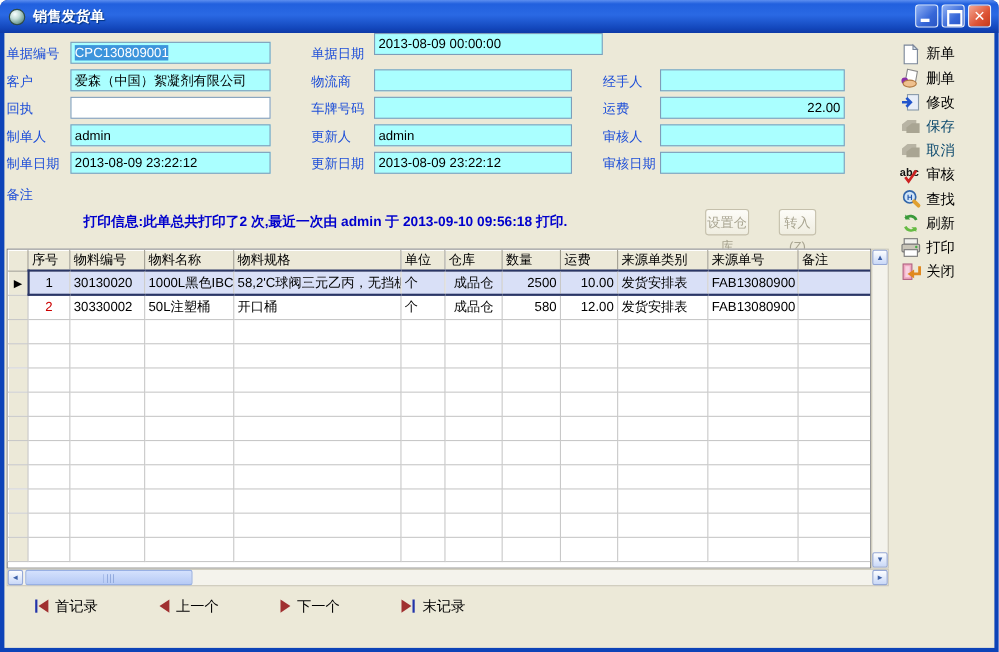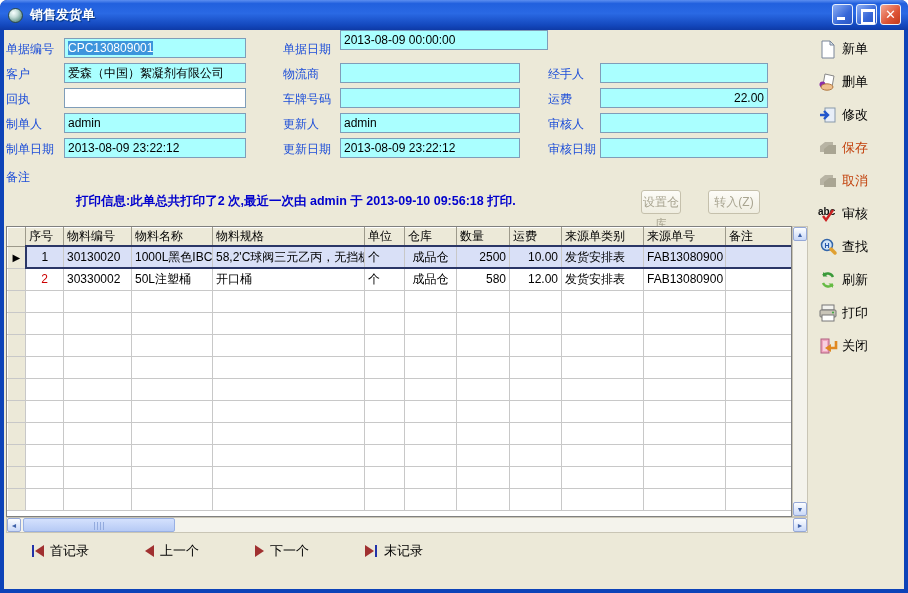--- a/index.html
+++ b/index.html
@@ -62,23 +62,23 @@
   .sbtn { position:absolute; width:14px; height:14px; border:1px solid #95A8D7; border-radius:2px;
     background:linear-gradient(180deg,#FDFEFF,#C9D8F8); color:#3F62A9; font-size:7px; text-align:center; line-height:13px; cursor:pointer; }
   .vscroll .up { left:0; top:0; } .vscroll .down { left:0; bottom:0; }
   .hscroll .left { left:0; top:0; } .hscroll .right { right:0; top:0; }
   .hthumb { position:absolute; left:16px; top:0; width:152px; height:14px; cursor:pointer;
     background:linear-gradient(180deg,#D4E1FD,#B6CAF5); border:1px solid #98B0E4; border-radius:2px; }
   .hthumb::after { content:""; position:absolute; left:50%; top:3px; width:10px; height:8px; transform:translateX(-50%);
     background:repeating-linear-gradient(90deg,#93ABDE 0 1px,transparent 1px 3px); }
 
   
-  .toolbar { position:absolute; left:814px; top:8px; width:86px; display:flex; flex-direction:column; gap:11px; }
+  .toolbar { position:absolute; left:814px; top:8px; width:86px; display:flex; flex-direction:column; }
   .tbtn { display:flex; align-items:center; gap:4px; height:22px; font-size:13px; color:#000; cursor:pointer; }
-  .tbtn.disabled { color:#c2410c; cursor:default; }
+  .tbtn.disabled { color:#0c4a6e; cursor:default; }
   .tbtn svg { flex:0 0 auto; }
 
   
   .nav { position:absolute; left:27px; top:512px; display:flex; gap:56px; }
   .navitem { display:flex; align-items:center; gap:6px; font-size:13px; cursor:pointer; }
   .navicon { display:inline-flex; align-items:center; }
   .vbar { display:inline-block; width:2px; height:12px; background:#2233AA; margin:0 1px; }
   .tri-l { display:inline-block; width:0; height:0; border-top:6px solid transparent; border-bottom:6px solid transparent; border-right:9px solid #A03030; }
   .tri-r { display:inline-block; width:0; height:0; border-top:6px solid transparent; border-bottom:6px solid transparent; border-left:9px solid #A03030; }
 </style>
@@ -136,21 +136,21 @@
     <div class="field num" style="left:596px;top:58px;width:168px">22.00</div>
 
     <span class="flabel" style="left:544px;top:86px">审核人</span>
     <div class="field" style="left:596px;top:83px;width:168px"></div>
 
     <span class="flabel" style="left:544px;top:111px">审核日期</span>
     <div class="field" style="left:596px;top:108px;width:168px"></div>
 
     <span class="printinfo">打印信息:此单总共打印了2 次,最近一次由 admin 于 2013-09-10 09:56:18  打印.</span>
     <button class="xpbtn" style="left:637px;top:160px;width:40px" disabled="">设置仓库</button>
-    <button class="xpbtn" style="left:704px;top:160px;width:52px" disabled="">转入(Z)</button>
+    <button class="xpbtn" style="left:704px;top:160px;width:34px" disabled="">转入(Z)</button>
 
     <div class="gridwrap">
       <table class="grid">
         <colgroup>
           <col style="width:18px">
             <col style="width:38px">
             <col style="width:68px">
             <col style="width:81px">
           <col style="width:152px">
             <col style="width:40px">

